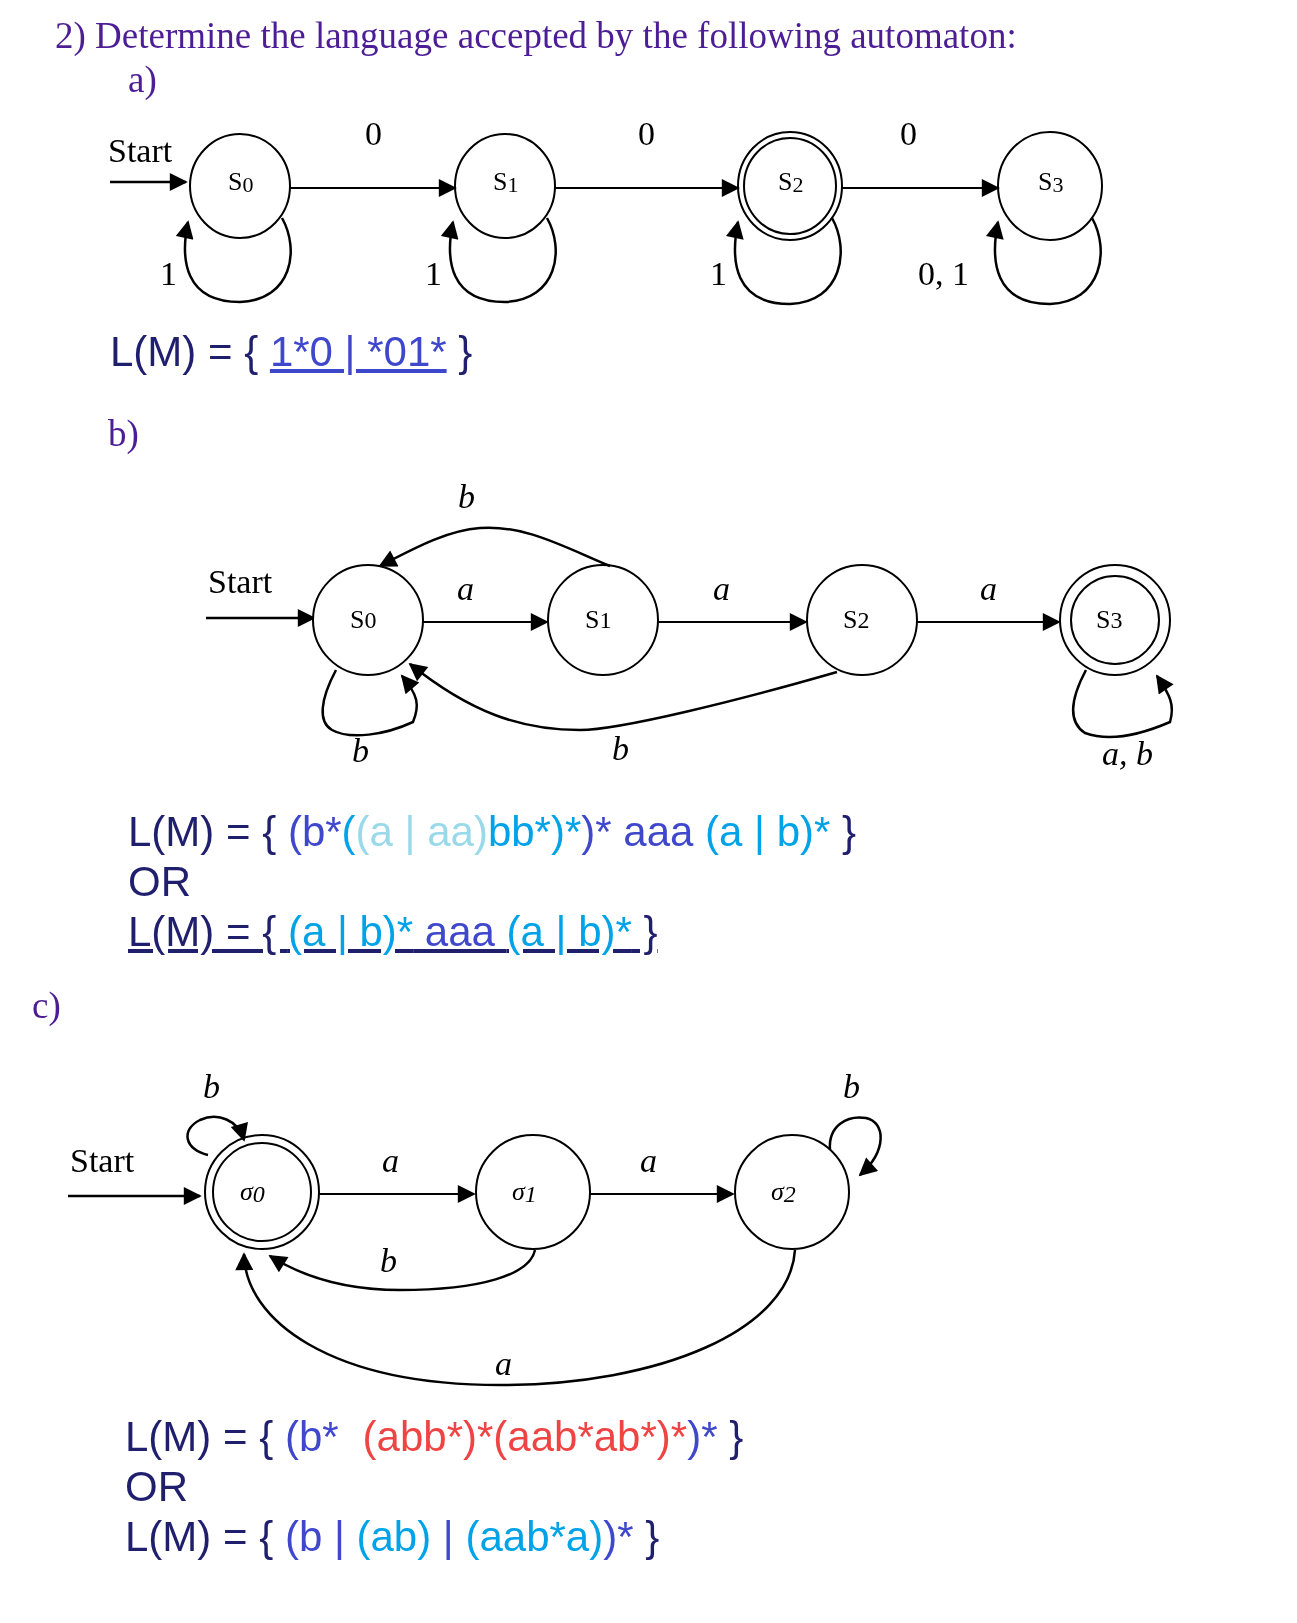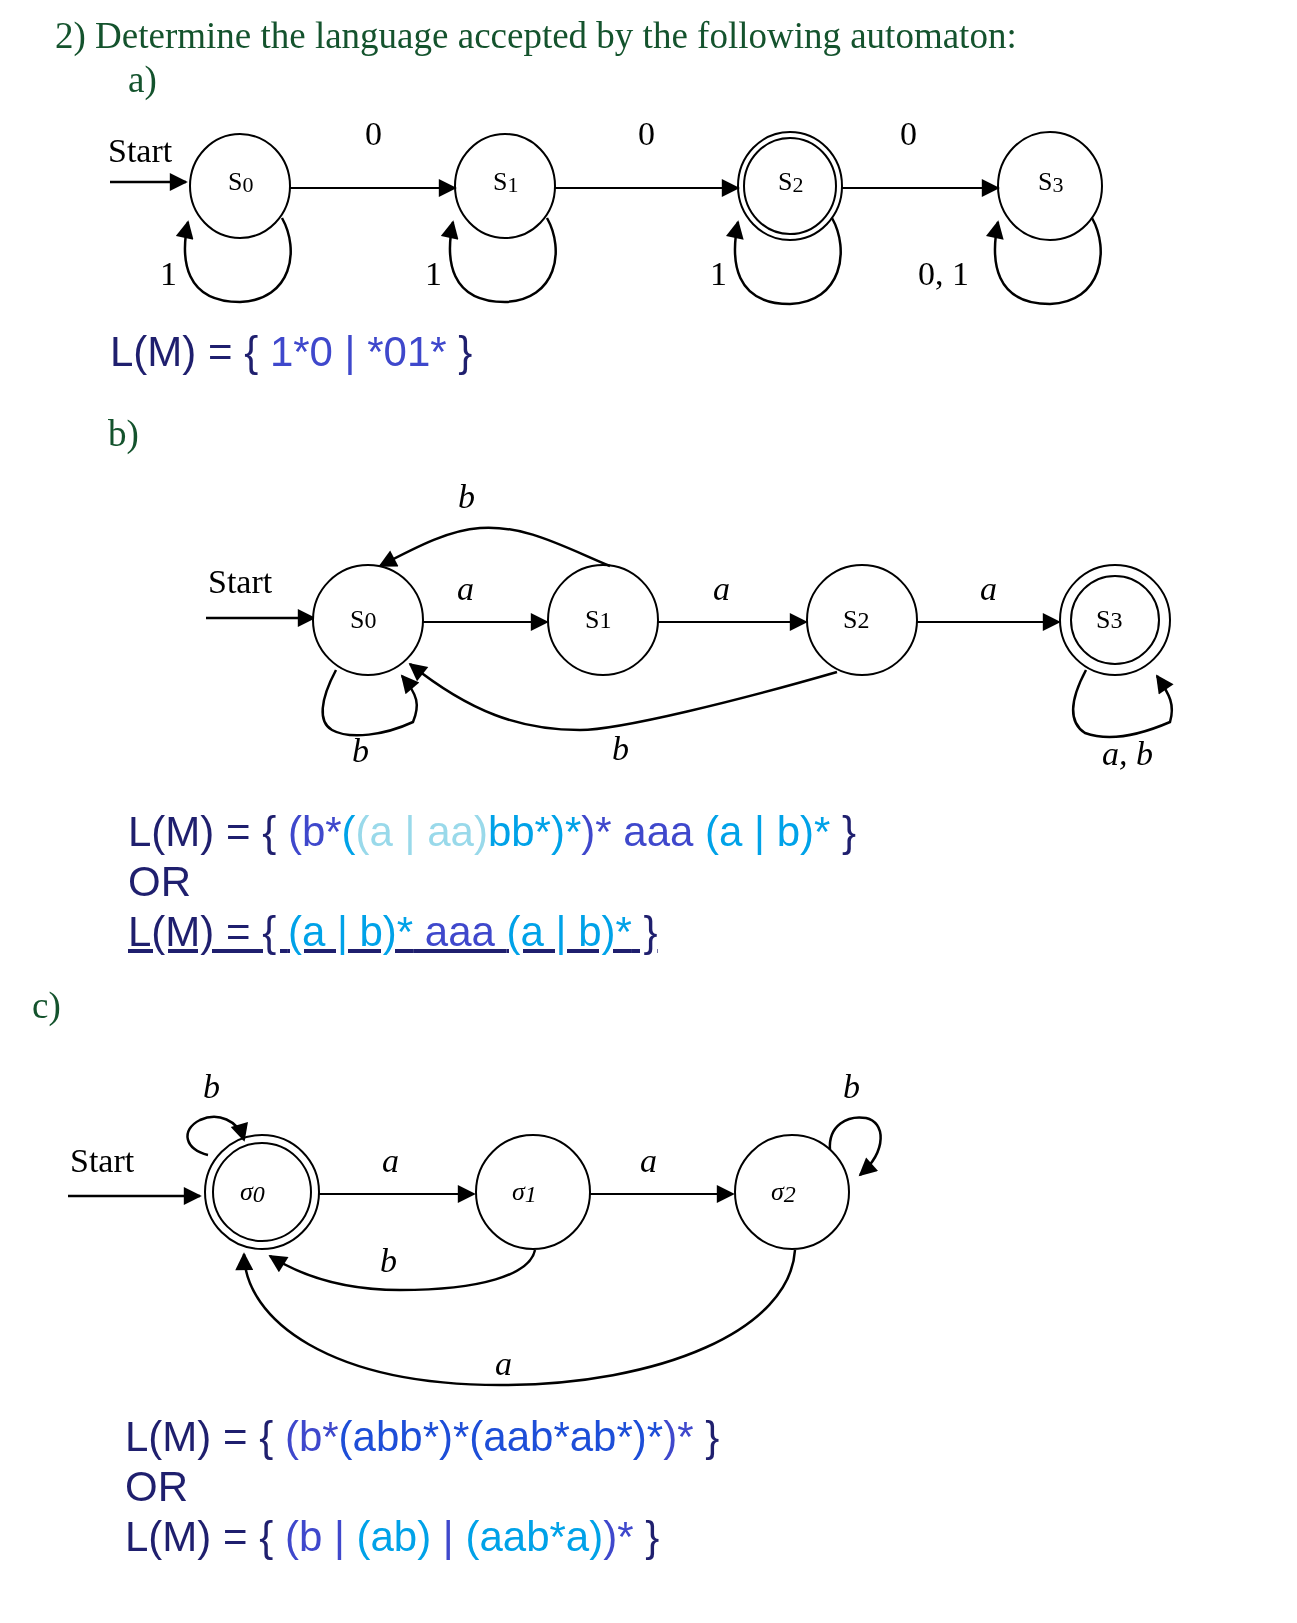--- a/index.html
+++ b/index.html
@@ -1,17 +1,17 @@
 <!DOCTYPE html>
 <html><head>
 <meta charset="utf-8">
 <style>
   html, body { margin: 0; padding: 0; background: #ffffff; }
   body { width: 1297px; height: 1623px; position: relative; overflow: hidden; }
-  .serif { font-family: "Liberation Serif", "DejaVu Serif", serif; color: #14532d; }
+  .serif { font-family: "Liberation Serif", "DejaVu Serif", serif; color: #4c1d95; }
   .sans { font-family: "Liberation Sans", "DejaVu Sans", sans-serif; }
   .abs { position: absolute; white-space: nowrap; }
   .title { left: 55px; top: 14px; font-size: 37px; }
   .part-label { font-size: 37px; }
   .formula { font-size: 42px; color: #1f1f6e; letter-spacing: 0px; }
   svg { position: absolute; left: 0; top: 0; }
   svg text { font-family: "Liberation Serif", "DejaVu Serif", serif; fill: #000; }
   .lbl { font-size: 34px; }
   .it { font-style: italic; }
   .state-txt { font-size: 26px; }
@@ -146,21 +146,21 @@
     <text class="lbl it" x="495" y="1375">a</text>
 
     <path d="M208,1155 C185,1150 180,1130 200,1120 C218,1112 238,1120 244,1140" fill="none" stroke="#000" stroke-width="2.5" marker-end="url(#arrL)"></path>
     <text class="lbl it" x="203" y="1098">b</text>
 
     <path d="M830,1150 C828,1125 848,1115 866,1118 C885,1122 888,1150 860,1175" fill="none" stroke="#000" stroke-width="2.5" marker-end="url(#arrL)"></path>
     <text class="lbl it" x="843" y="1098">b</text>
   </g>
 </svg>
 
-<div class="abs sans formula" style="left:110px; top:328px;"><span style="color: rgb(31, 31, 110);">L(M) = { </span><span style="color: rgb(63, 72, 204);">1*0 | *01*</span><span style="color: rgb(31, 31, 110);"> }</span></div>
+<div class="abs sans formula" style="left:110px; top:328px;"><span style="color: rgb(31, 31, 110);">L(M) = { </span><span style="color: rgb(63, 72, 204); text-decoration: underline;">1*0 | *01*</span><span style="color: rgb(31, 31, 110);"> }</span></div>
 
 <div class="abs sans formula" style="left:128px; top:808px;"><span style="color: rgb(31, 31, 110);">L(M) = { </span><span style="color: rgb(63, 72, 204);">(b*</span><span style="color: rgb(0, 162, 232);">(</span><span style="color: rgb(153, 217, 234);">(a | aa)</span><span style="color: rgb(0, 162, 232);">bb*)*</span><span style="color: rgb(63, 72, 204);">)*</span><span style="color: rgb(63, 72, 204);"> aaa </span><span style="color: rgb(0, 162, 232);">(a | b)*</span><span style="color: rgb(31, 31, 110);"> }</span></div>
 <div class="abs sans formula" style="left:128px; top:858px;"><span style="color: rgb(31, 31, 110);">OR</span></div>
 <div class="abs sans formula" style="left:128px; top:908px;text-decoration:underline;"><span style="color: rgb(31, 31, 110);">L(M) = { </span><span style="color: rgb(0, 162, 232);">(a | b)*</span><span style="color: rgb(63, 72, 204);"> aaa </span><span style="color: rgb(0, 162, 232);">(a | b)*</span><span style="color: rgb(31, 31, 110);"> }</span></div>
 
-<div class="abs sans formula" style="left:125px; top:1413px;"><span style="color: rgb(31, 31, 110);">L(M) = { </span><span style="color: rgb(63, 72, 204);">(b*</span><span style="color: #1d4ed8;">(abb*)*(aab*ab*)*</span><span style="color: rgb(63, 72, 204);">)*</span><span style="color: rgb(31, 31, 110);"> }</span></div>
+<div class="abs sans formula" style="left:125px; top:1413px;"><span style="color: rgb(31, 31, 110);">L(M) = { </span><span style="color: rgb(63, 72, 204);">(b*</span><span style="color: #ef4444; margin-left: 24px;">(abb*)*(aab*ab*)*</span><span style="color: rgb(63, 72, 204);">)*</span><span style="color: rgb(31, 31, 110);"> }</span></div>
 <div class="abs sans formula" style="left:125px; top:1463px;"><span style="color: rgb(31, 31, 110);">OR</span></div>
 <div class="abs sans formula" style="left:125px; top:1513px;"><span style="color: rgb(31, 31, 110);">L(M) = { </span><span style="color: rgb(63, 72, 204);">(b </span><span style="color: rgb(63, 72, 204);">| </span><span style="color: rgb(0, 162, 232);">(ab) </span><span style="color: rgb(63, 72, 204);">| </span><span style="color: rgb(0, 162, 232);">(aab*a)</span><span style="color: rgb(63, 72, 204);">)*</span><span style="color: rgb(31, 31, 110);"> }</span></div>
 
 </body></html>

